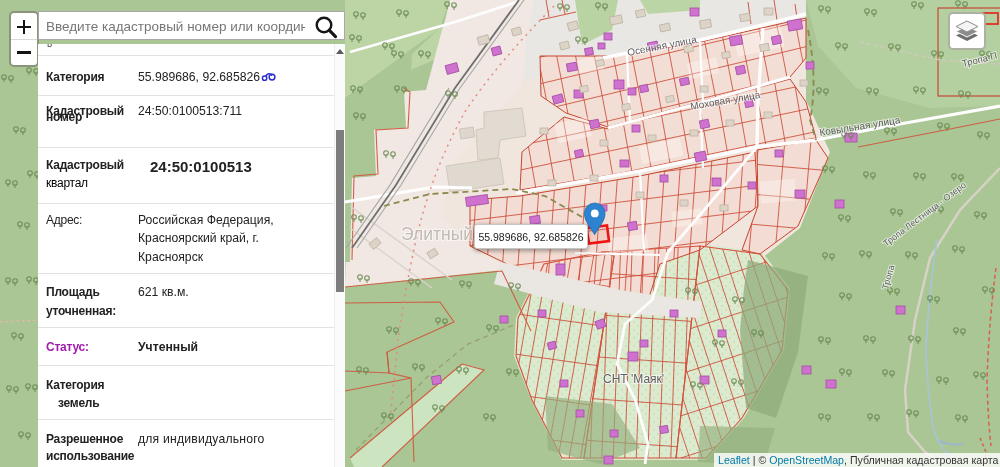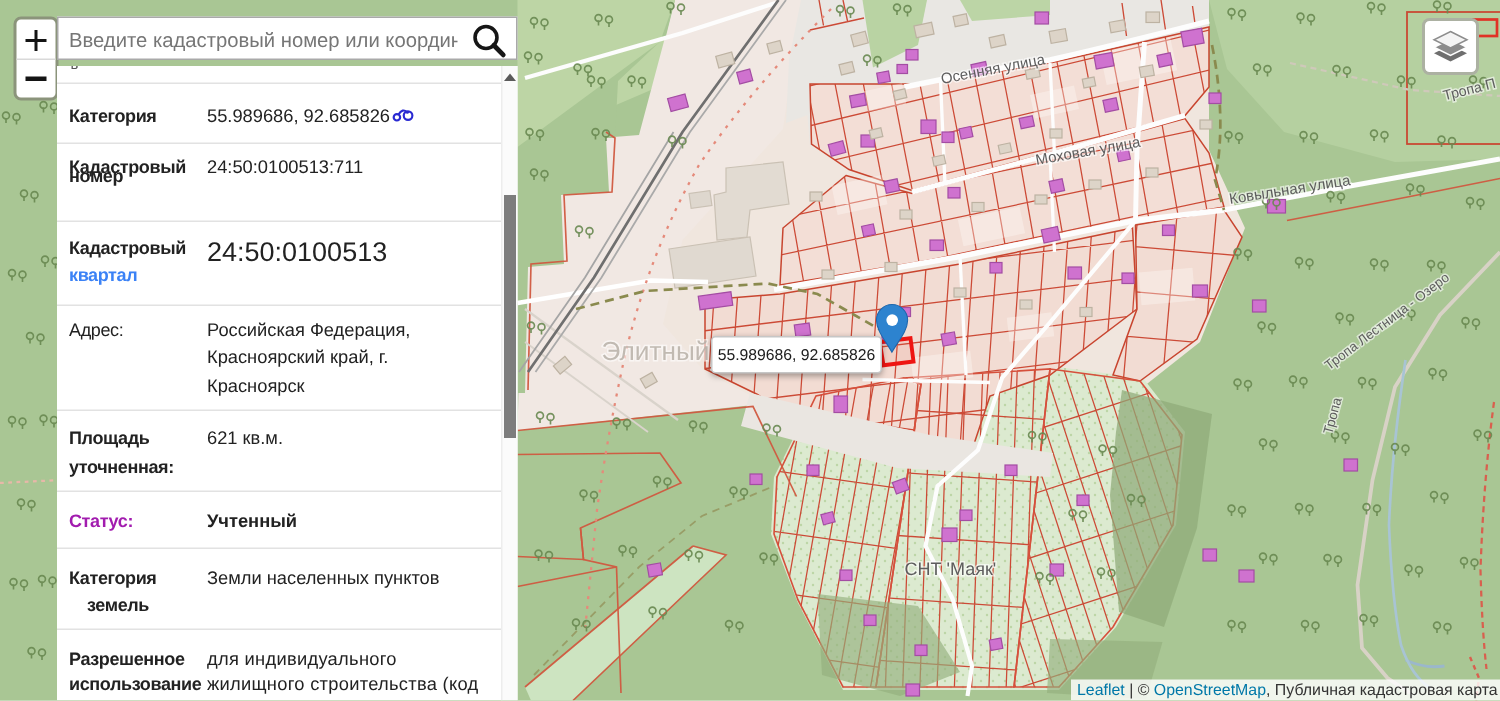--- a/index.html
+++ b/index.html
@@ -343,38 +343,36 @@
 <div style="position:absolute;left:0;top:283.0px;width:296px;height:1px;background:#e2e2e2"></div>
 <div style="position:absolute;left:0;top:321.0px;width:296px;height:1px;background:#e2e2e2"></div>
 <div style="position:absolute;left:0;top:375.0px;width:296px;height:1px;background:#e2e2e2"></div>
 <div style="position:absolute;left:9px;top:-6px;font-size:10px;font-weight:400;color:#555;letter-spacing:0px;white-space:nowrap">ь</div>
 <div style="position:absolute;left:8px;top:26px;font-size:12.0px;font-weight:700;color:#222;letter-spacing:-0.25px;white-space:nowrap">Категория</div>
 <div style="position:absolute;left:100px;top:26px;font-size:12.2px;font-weight:400;color:#222;letter-spacing:0px;white-space:nowrap">55.989686, 92.685826</div>
 <div style="position:absolute;left:8px;top:60px;font-size:12.0px;font-weight:700;color:#222;letter-spacing:-0.25px;white-space:nowrap">Кадастровый</div>
 <div style="position:absolute;left:8px;top:66px;font-size:12.0px;font-weight:700;color:#222;letter-spacing:-0.25px;white-space:nowrap">номер</div>
 <div style="position:absolute;left:100px;top:60px;font-size:12.2px;font-weight:400;color:#222;letter-spacing:0px;white-space:nowrap">24:50:0100513:711</div>
 <div style="position:absolute;left:8px;top:114px;font-size:12.0px;font-weight:700;color:#222;letter-spacing:-0.25px;white-space:nowrap">Кадастровый</div>
-<div style="position:absolute;left:8px;top:132px;font-size:12.0px;font-weight:700;color:#3b82f6;letter-spacing:-0.25px;white-space:nowrap">квартал</div>
-<div style="position:absolute;left:100px;top:114px;font-size:18px;font-weight:400;color:#222;letter-spacing:0px;white-space:nowrap">24:50:0100513</div>
+<div style="position:absolute;left:8px;top:132px;font-size:12.0px;font-weight:400;color:#000000;letter-spacing:-0.25px;white-space:nowrap">квартал</div>
+<div style="position:absolute;left:112px;top:114px;font-size:15px;font-weight:700;color:#222;letter-spacing:0px;white-space:nowrap">24:50:0100513</div>
 <div style="position:absolute;left:8px;top:169px;font-size:12.0px;font-weight:400;color:#222;letter-spacing:-0.25px;white-space:nowrap">Адрес:</div>
 <div style="position:absolute;left:100px;top:169px;font-size:12.2px;font-weight:400;color:#222;letter-spacing:0px;white-space:nowrap">Российская Федерация,</div>
 <div style="position:absolute;left:100px;top:187px;font-size:12.2px;font-weight:400;color:#222;letter-spacing:0px;white-space:nowrap">Красноярский край, г.</div>
 <div style="position:absolute;left:100px;top:206px;font-size:12.2px;font-weight:400;color:#222;letter-spacing:0px;white-space:nowrap">Красноярск</div>
 <div style="position:absolute;left:8px;top:241px;font-size:12.0px;font-weight:700;color:#222;letter-spacing:-0.25px;white-space:nowrap">Площадь</div>
 <div style="position:absolute;left:8px;top:260px;font-size:12.0px;font-weight:700;color:#222;letter-spacing:-0.25px;white-space:nowrap">уточненная:</div>
 <div style="position:absolute;left:100px;top:241px;font-size:12.2px;font-weight:400;color:#222;letter-spacing:0px;white-space:nowrap">621 кв.м.</div>
 <div style="position:absolute;left:8px;top:296px;font-size:12.0px;font-weight:700;color:#a21caf;letter-spacing:-0.25px;white-space:nowrap">Статус:</div>
 <div style="position:absolute;left:100px;top:296px;font-size:12.2px;font-weight:700;color:#222;letter-spacing:0px;white-space:nowrap">Учтенный</div>
 <div style="position:absolute;left:8px;top:334px;font-size:12.0px;font-weight:700;color:#222;letter-spacing:-0.25px;white-space:nowrap">Категория</div>
 <div style="position:absolute;left:20px;top:352px;font-size:12.0px;font-weight:700;color:#222;letter-spacing:-0.25px;white-space:nowrap">земель</div>
-<div style="position:absolute;left:100px;top:334px;font-size:12.2px;font-weight:400;color:#222;letter-spacing:0px;white-space:nowrap">Земли населенных пунктов</div>
 <div style="position:absolute;left:8px;top:388px;font-size:12.0px;font-weight:700;color:#222;letter-spacing:-0.25px;white-space:nowrap">Разрешенное</div>
 <div style="position:absolute;left:8px;top:405px;font-size:12.0px;font-weight:700;color:#222;letter-spacing:-0.25px;white-space:nowrap">использование</div>
 <div style="position:absolute;left:100px;top:388px;font-size:12.2px;font-weight:400;color:#222;letter-spacing:0.2px;white-space:nowrap">для индивидуального</div>
-<div style="position:absolute;left:100px;top:405px;font-size:12.2px;font-weight:400;color:#222;letter-spacing:0.2px;white-space:nowrap">жилищного строительства (код</div>
 <svg style="position:absolute;left:223px;top:23px" width="16" height="16" viewBox="0 0 20 20">
 <circle cx="4.5" cy="14" r="2.7" fill="none" stroke="#2a2ad2" stroke-width="1.8"></circle>
 <circle cx="13.8" cy="12.6" r="3.6" fill="none" stroke="#2a2ad2" stroke-width="1.8"></circle>
 <path d="M6,11.5 C8,8 10.5,7.5 12.8,9.4" fill="none" stroke="#2a2ad2" stroke-width="1.8"></path>
 <circle cx="13.2" cy="9.8" r="1.3" fill="#2a2ad2"></circle>
 </svg>
  </div>
  <div style="position:absolute;right:0;top:0;width:11px;height:423px;background:#fbfbfb;border-left:1px solid #ededed;box-sizing:border-box;">
   <div style="position:absolute;left:1px;top:4.5px;width:0;height:0;border-left:4px solid transparent;border-right:4px solid transparent;border-bottom:5px solid #5a5a5a;"></div>
   <div style="position:absolute;left:1px;top:86px;width:8px;height:162px;background:#7d7d7d;"></div>

